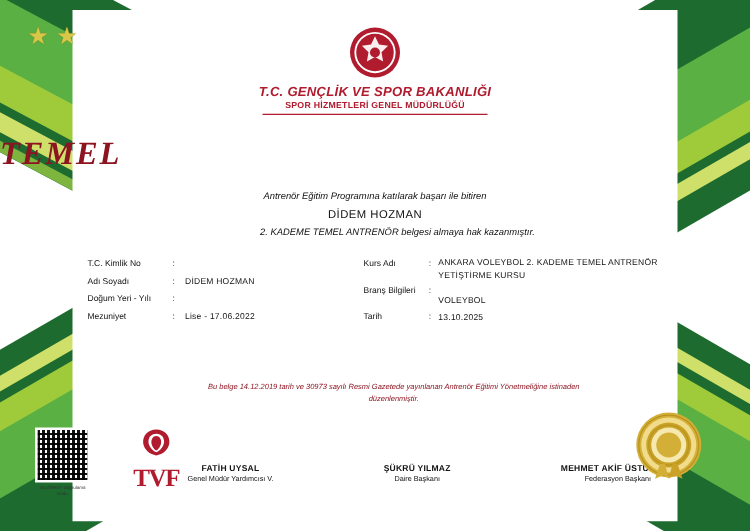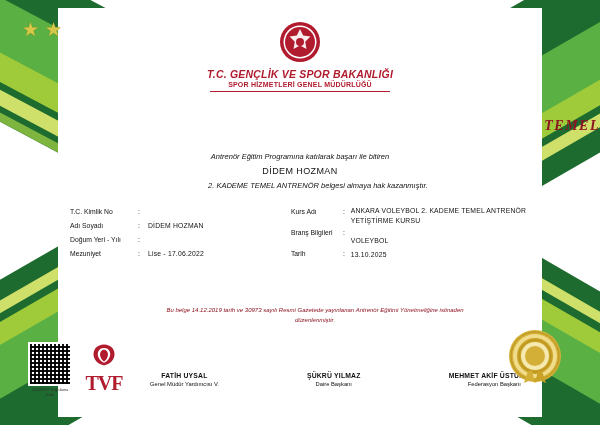--- a/index.html
+++ b/index.html
@@ -65,23 +65,23 @@
   .ministry{
     margin-top:4px;
     color:#b01b2e;font-weight:bold;font-size:10.5px;letter-spacing:.2px;font-style:italic;
   }
   .ministry2{
     color:#b01b2e;font-weight:bold;font-size:7px;letter-spacing:.2px;margin-top:1px;
   }
   .redline{width:180px;height:1px;background:#b01b2e;margin:3px auto 0;}
 
   .title1{
-    margin-top:26px;text-align:right;color:#8d1421;
+    margin-top:16px;text-align:left;color:#8d1421;
     font-family:"Liberation Serif", serif;font-style:italic;font-weight:bold;
-    font-size:14px;letter-spacing:1.5px;
+    font-size:26px;letter-spacing:1.5px;
   }
   .title2{
     margin-top:2px;text-align:center;color:#8d1421;
     font-family:"Liberation Serif", serif;font-style:italic;font-weight:bold;
     font-size:21px;letter-spacing:1.5px;
   }
 
   .intro{
     position:absolute;left:0;right:0;top:152px;text-align:center;
     font-size:7.5px;color:#111;font-style:italic;font-weight:normal;
@@ -107,21 +107,21 @@
   }
 
   
   .qr{position:absolute;left:28px;bottom:28px;width:44px;text-align:center;}
   .qrimg{width:40px;height:40px;background:
      repeating-linear-gradient(0deg,#111 0 2px,#fff 2px 4px),
      repeating-linear-gradient(90deg,#111 0 2px,#fff 2px 4px);
      background-blend-mode:multiply;border:2px solid #fff;}
   .qrtxt{font-size:3.6px;color:#333;margin-top:2px;line-height:4.5px;}
 
-  .tvf{position:absolute;left:73px;bottom:30px;text-align:center;width:62px;}
+  .tvf{position:absolute;left:94px;bottom:30px;text-align:center;width:62px;}
   .tvf .tvftxt{font-family:"Liberation Serif", serif;font-weight:bold;font-size:20px;color:#b01b2e;letter-spacing:-1px;}
 
   .signs{position:absolute;left:150px;right:60px;bottom:38px;display:flex;justify-content:space-between;}
   .sign{text-align:center;}
   .sign .n{font-size:6.8px;font-weight:bold;color:#111;letter-spacing:.2px;}
   .sign .t{font-size:5.8px;color:#111;margin-top:2px;}
 
   .seal{position:absolute;right:36px;bottom:40px;width:58px;height:58px;}
 </style>
 </head>

